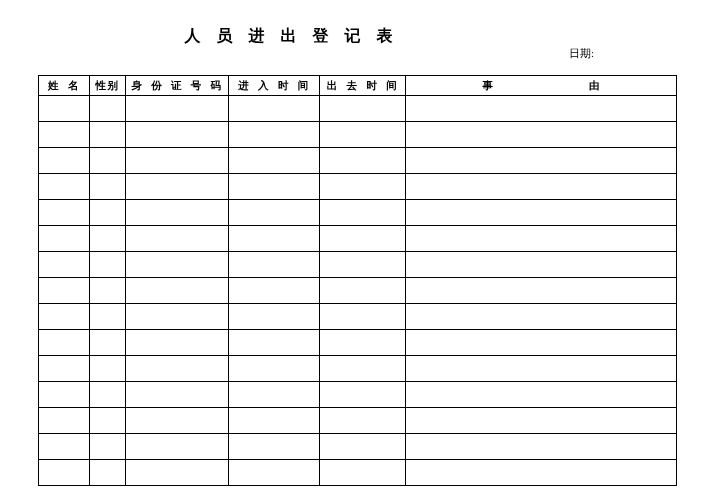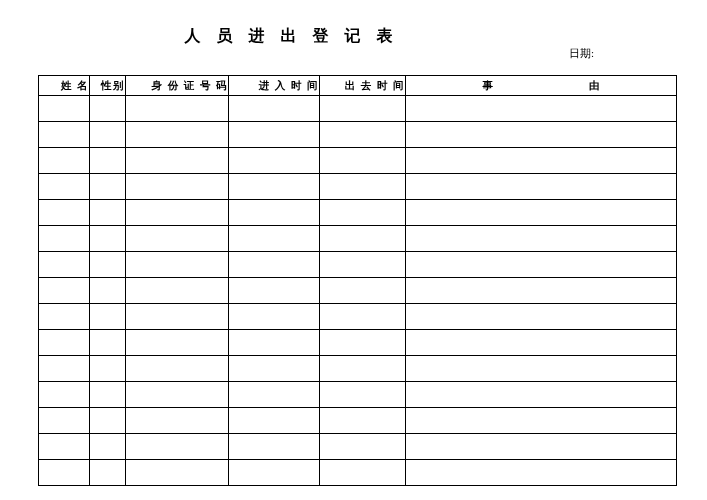--- a/index.html
+++ b/index.html
@@ -53,25 +53,25 @@
     table-layout: fixed;
   }
   table.reg th,
   table.reg td {
     border: 1px solid #000000;
     padding: 0;
     margin: 0;
   }
   table.reg th {
     height: 19px;
-    font-family: Liberation Serif, serif;
+    font-family: Liberation Mono, monospace;
     font-size: 10.5px;
     font-weight: bold;
     letter-spacing: 1.5px;
-    text-align: right;
+    text-align: center;
     vertical-align: middle;
     white-space: nowrap;
   }
   table.reg td {
     height: 25px;
   }
   th.c-name   { width: 50px; }
   th.c-sex    { width: 35px; }
   th.c-id     { width: 102px; }
   th.c-in     { width: 90px; }

